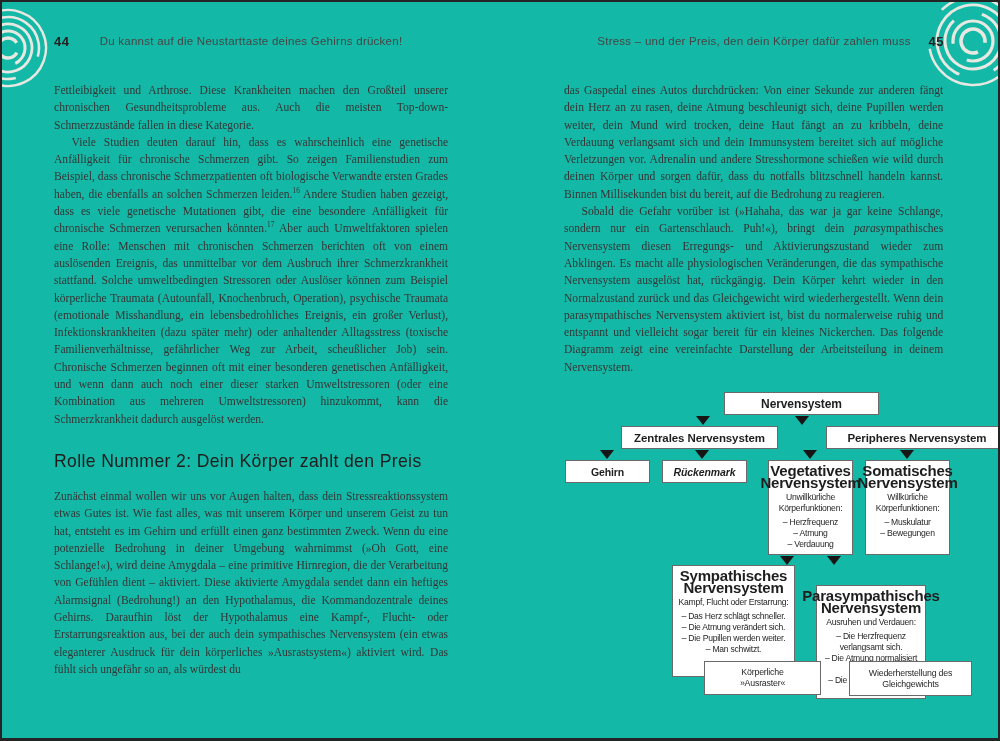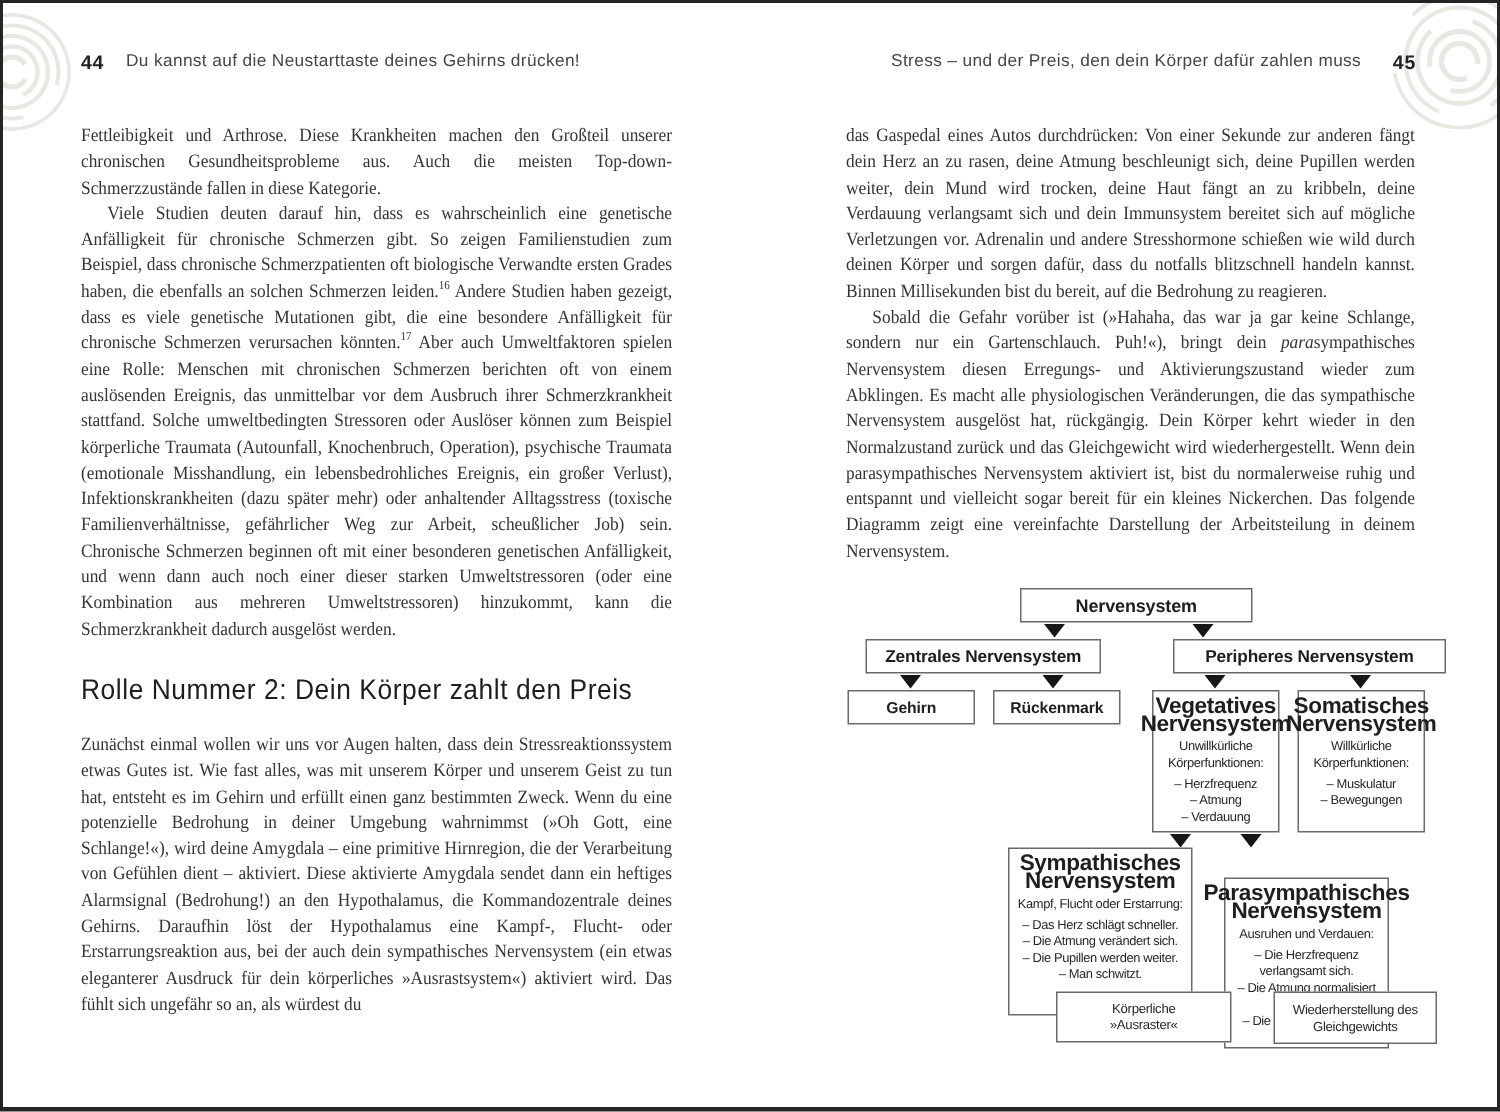--- a/index.html
+++ b/index.html
@@ -1,26 +1,26 @@
 <!DOCTYPE html>
 <html lang="de"><head>
 <meta charset="utf-8">
 <style>
   html,body { margin:0; padding:0; background:#888; }
   .sheet {
     position:relative; width:1000px; height:741px; box-sizing:border-box;
-    background:#ffffff; border:2px solid #242424; border-bottom-width:3px;
+    background:#14b8a6; border:2px solid #242424; border-bottom-width:3px;
     overflow:hidden; font-family:"Liberation Sans", sans-serif; color:#2e2e2e;
   }
   .spiral { position:absolute; pointer-events:none; }
   .spiral circle { fill:none; stroke:#e8e8e2; }
 
   
   .pagehead { position:absolute; top:33px; height:18px; font-size:11.5px; letter-spacing:.25px; color:#454545; }
-  .pagehead .rtitle { display:block; padding:0 30px; }
+  .pagehead .rtitle { display:block; text-align:center; padding:0 30px; }
   .pagehead .pnum { position:absolute; top:-1px; font-weight:bold; font-size:13px; color:#222; letter-spacing:.5px; }
   .head-left  { left:52px;  width:394px; }
   .head-left .pnum  { left:0; }
   .head-right { left:562px; width:380px; }
   .head-right .pnum { right:0; }
 
   
   .textcol {
     font-family:"Liberation Serif", serif; font-size:12.5px; line-height:17.3px;
     color:#343434; text-align:justify; transform:scaleX(.925); transform-origin:0 0;
@@ -37,21 +37,21 @@
     font-family:"Liberation Sans", sans-serif; font-weight:normal; color:#1d1d1d;
     font-size:19px; letter-spacing:.4px; margin:21px 0 15px 0; line-height:24px; text-align:left;
   }
 
   
   .dg { position:relative; width:388px; height:316px; margin-top:13px; font-family:"Liberation Sans", sans-serif; }
   .bx {
     position:absolute; box-sizing:border-box; background:#fff; border:1px solid #6a6a6a;
     display:flex; align-items:center; justify-content:center; text-align:center; color:#1e1e1e;
   }
-  .bx.lbl  { font-weight:bold; font-size:11.5px; letter-spacing:-.1px; }
+  .bx.lbl  { font-weight:bold; font-size:11.5px; letter-spacing:-.1px;margin-left:44px; }
   .bx.lbl2 { font-weight:bold; font-size:10.5px; letter-spacing:-.1px; }
   .bx.tall { flex-direction:column; justify-content:flex-start; padding:4px 4px 2px 4px; }
   .bt { font-weight:bold; font-size:15px; letter-spacing:-.2px; line-height:11.5px; }
   .bs { font-size:8.6px; letter-spacing:-.25px; line-height:11px; margin:4px 0 3px 0; color:#262626; }
   .bi { font-size:8.6px; letter-spacing:-.25px; line-height:11px; color:#262626; }
   .bx.res { z-index:2; font-size:8.8px; letter-spacing:-.2px; line-height:11px; color:#262626;margin-left:24px; }
   .arr { position:absolute; width:0; height:0; border-left:7px solid transparent; border-right:7px solid transparent; border-top:9px solid #161616; }
 </style>
 </head>
 <body>
@@ -103,21 +103,21 @@
 
       <div class="bx lbl" style="left:13px; top:37px; width:157px; height:23px;">Zentrales Nervensystem</div>
       <div class="bx lbl" style="left:218px; top:37px; width:182px; height:23px;">Peripheres Nervensystem</div>
 
       <div class="arr" style="left:36px; top:61px;"></div>
       <div class="arr" style="left:131px; top:61px;"></div>
       <div class="arr" style="left:239px; top:61px;"></div>
       <div class="arr" style="left:336px; top:61px;"></div>
 
       <div class="bx lbl2" style="left:1px; top:71px; width:85px; height:23px;">Gehirn</div>
-      <div class="bx lbl2" style="left:98px; top:71px; width:85px; height:23px;">Rückenmark</div>
+      <div class="bx lbl2" style="left:98px; top:71px; width:85px; height:23px;font-style:italic;">Rückenmark</div>
 
       <div class="bx tall" style="left:204px; top:71px; width:85px; height:95px;">
         <div class="bt">Vegetatives Nervensystem</div>
         <div class="bs">Unwillkürliche Körperfunktionen:</div>
         <div class="bi">– Herzfrequenz</div>
         <div class="bi">– Atmung</div>
         <div class="bi">– Verdauung</div>
       </div>
 
       <div class="bx tall" style="left:301px; top:71px; width:85px; height:95px;">
@@ -141,17 +141,17 @@
 
       <div class="bx tall" style="left:252px; top:176px; width:110px; height:114px;margin-top:20px;">
         <div class="bt">Parasympathisches Nervensystem</div>
         <div class="bs">Ausruhen und Verdauen:</div>
         <div class="bi">– Die Herzfrequenz verlangsamt sich.</div>
         <div class="bi">– Die Atmung normalisiert sich.</div>
         <div class="bi">– Die Pupillen verengen sich.</div>
       </div>
 
       <div class="bx res" style="left:116px; top:272px; width:117px; height:34px; padding:0 22px;">Körperliche »Ausraster«</div>
-      <div class="bx res" style="left:261px; top:272px; width:109px; height:35px; padding:0 8px;">Wiederherstellung des Gleichgewichts</div>
+      <div class="bx res" style="left:261px; top:272px; width:123px; height:35px; padding:0 8px;">Wiederherstellung des Gleichgewichts</div>
     </div>
   </div>
 
 </div>
 
 </body></html>

